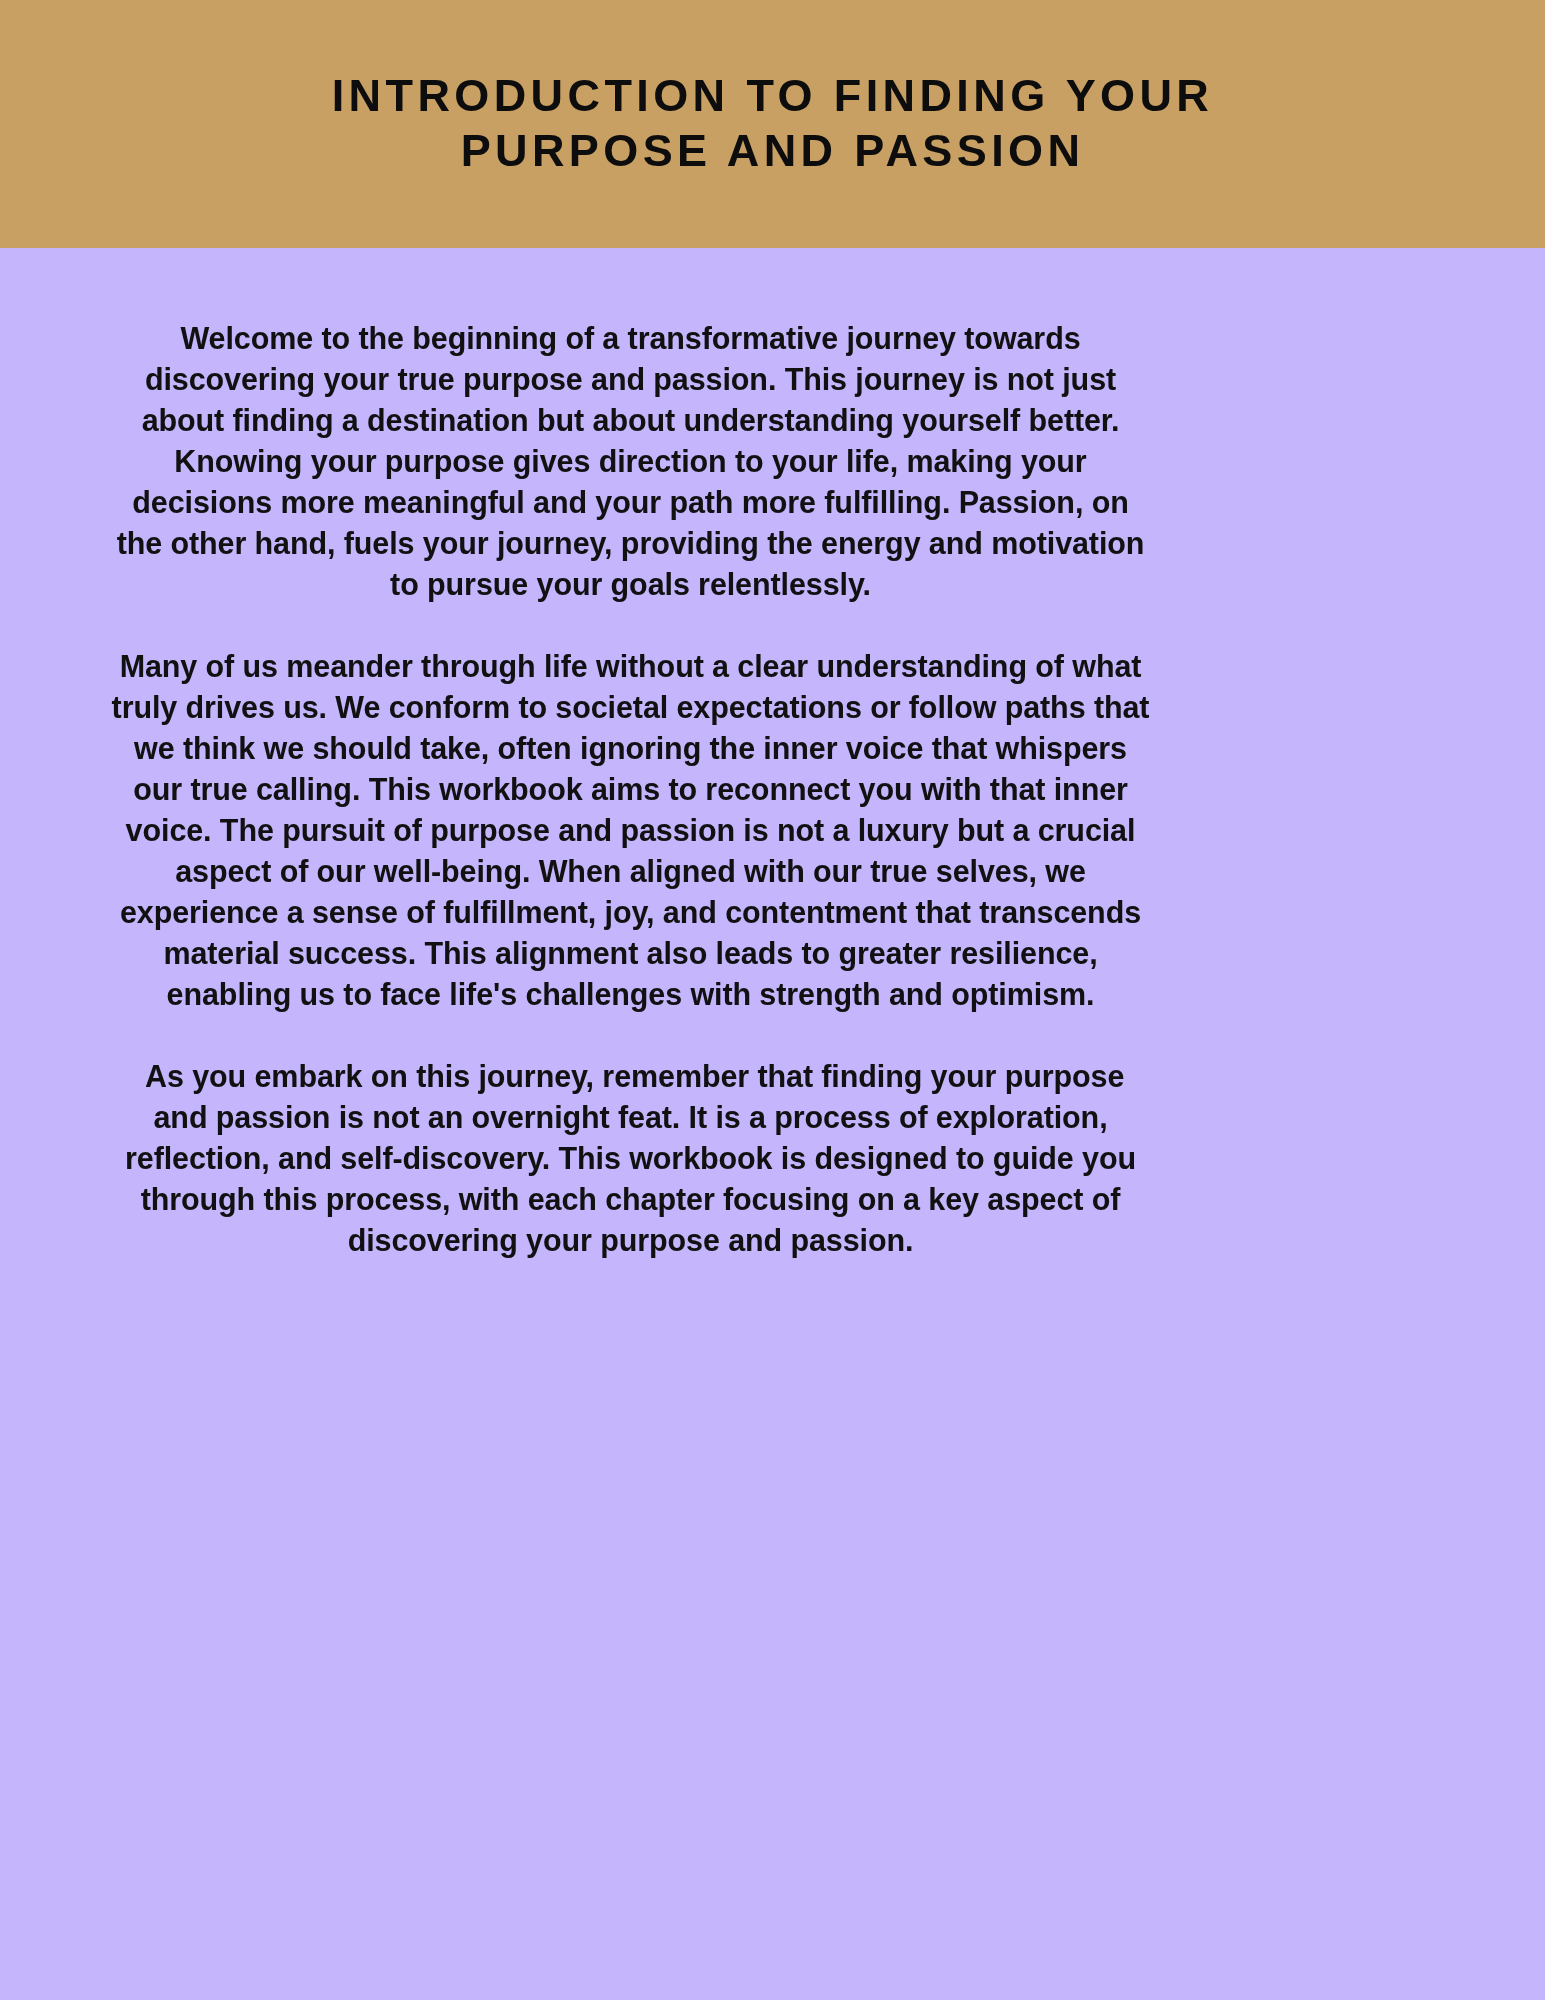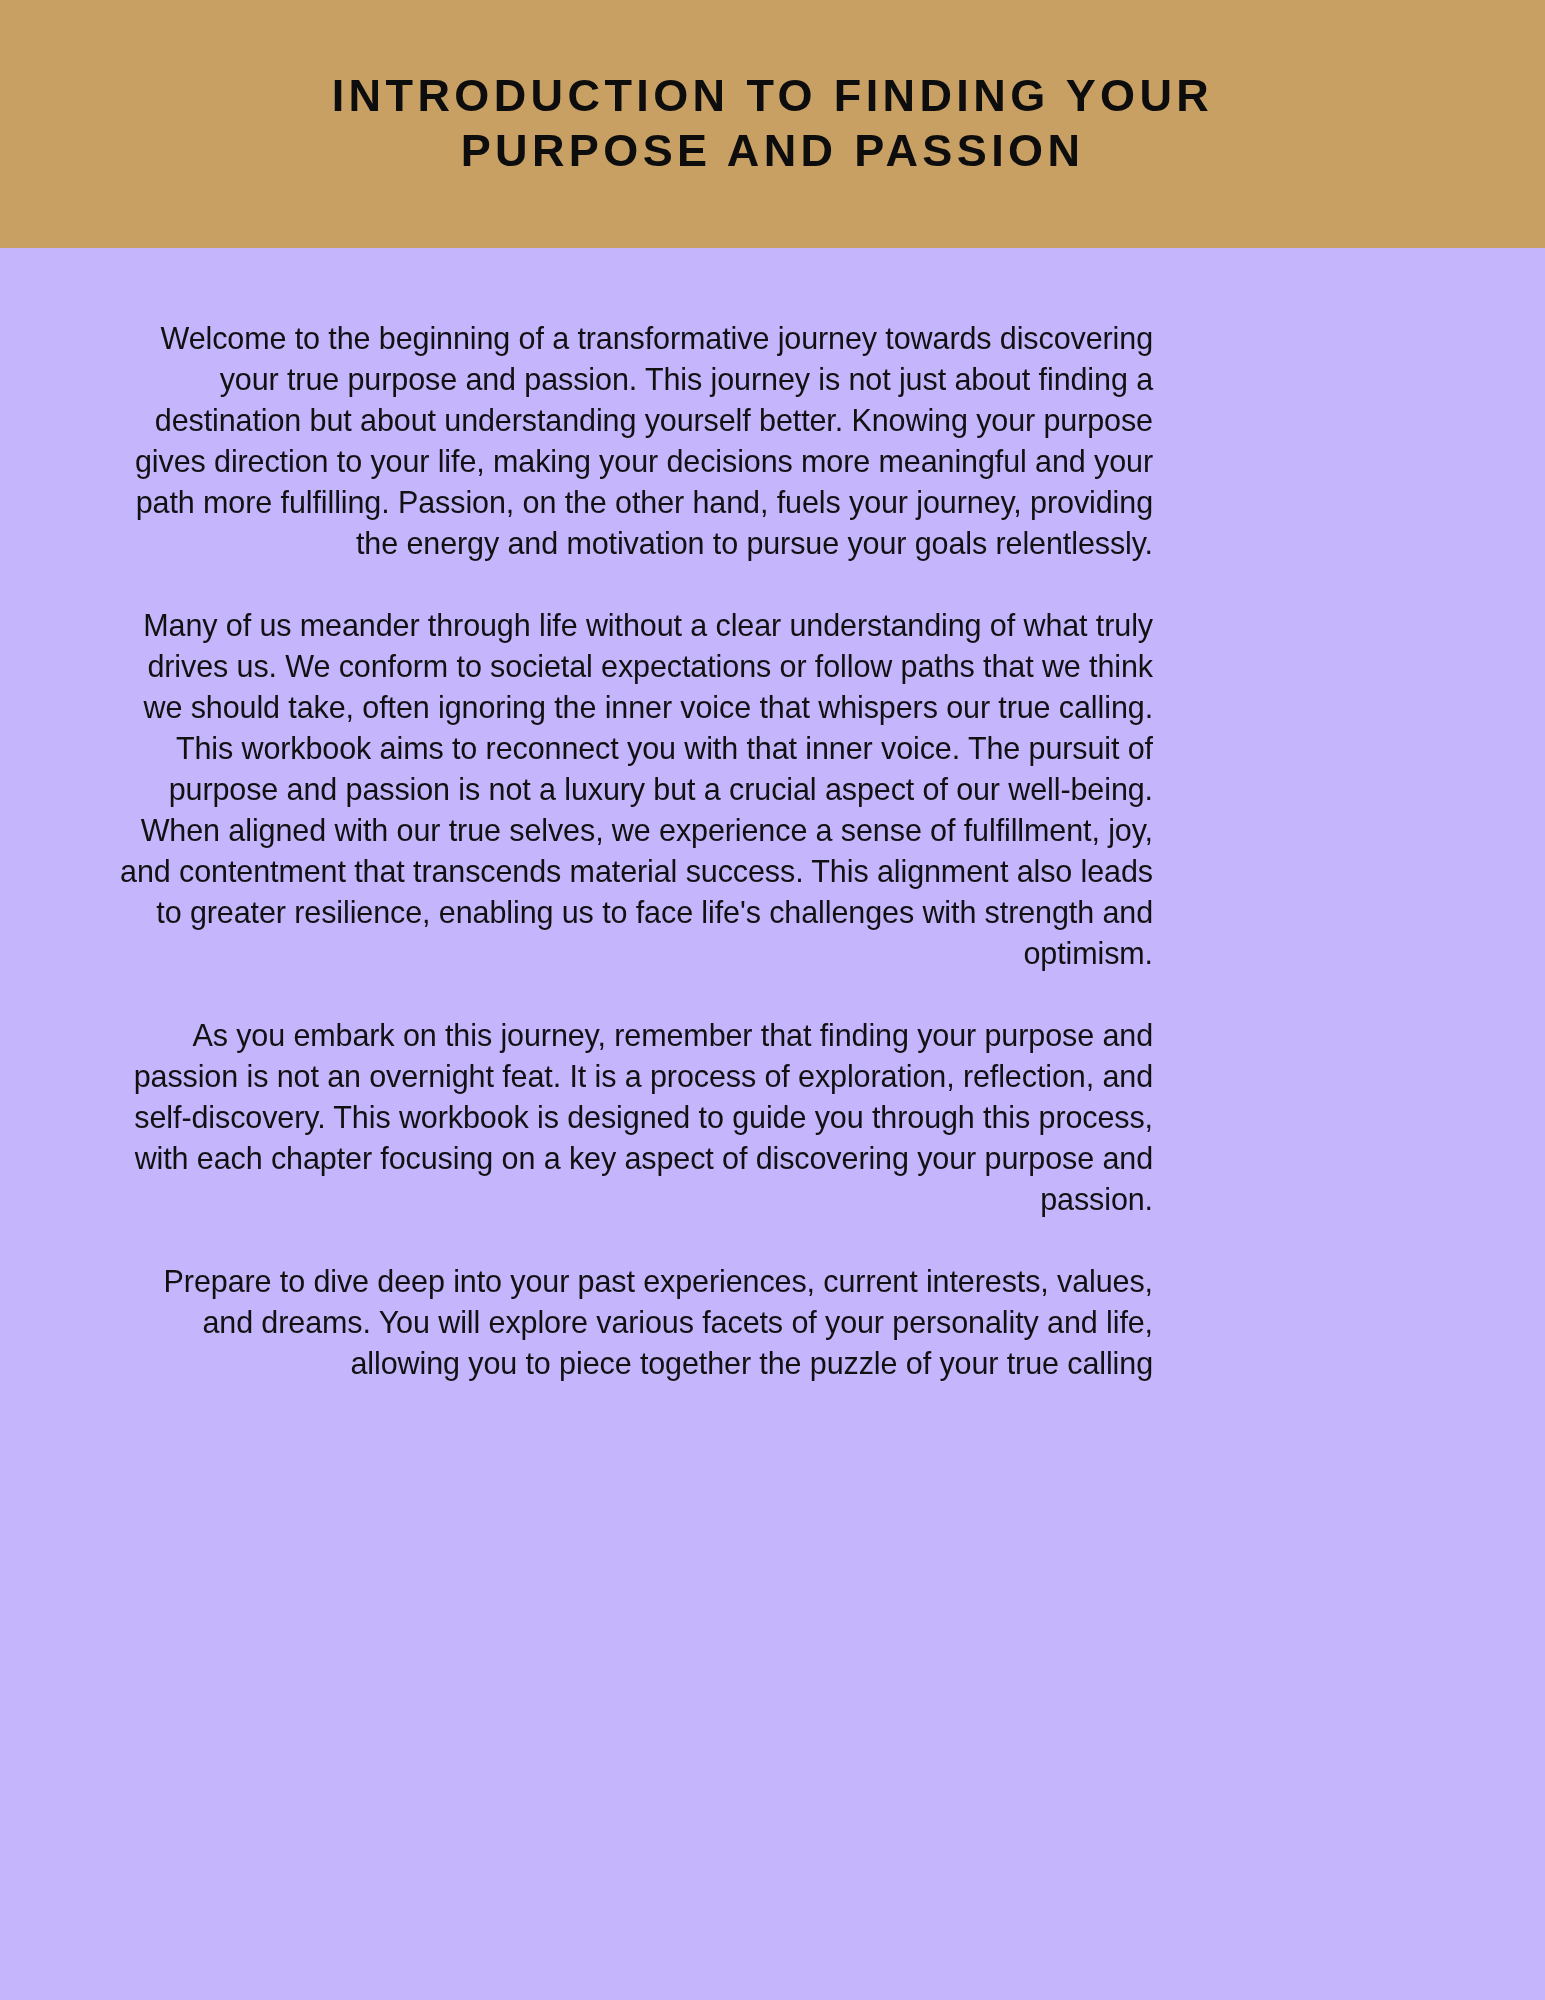--- a/index.html
+++ b/index.html
@@ -55,24 +55,24 @@
 
   .body-inner {
     width: 1045px;
   }
 
   .body-paragraph {
     margin: 0 0 41px 0;
     color: #111111;
     font-family: "Liberation Sans", sans-serif;
     font-size: 30.5px;
-    font-weight: 400;
+    font-weight: 700;
     line-height: 41px;
     letter-spacing: -0.1px;
-    text-align: right;
+    text-align: center;
     white-space: pre-wrap;
     word-wrap: break-word;
   }
 
   .body-paragraph:last-child {
     margin-bottom: 0;
   }
 </style>
 </head>
 <body>
@@ -81,17 +81,16 @@
 
   <header class="header-band">
     <h1 class="doc-title">Introduction to Finding Your Purpose and Passion</h1>
   </header>
 
   <main class="body-content">
     <div class="body-inner">
       <p class="body-paragraph">Welcome to the beginning of a transformative journey towards discovering your true purpose and passion. This journey is not just about finding a destination but about understanding yourself better. Knowing your purpose gives direction to your life, making your decisions more meaningful and your path more fulfilling. Passion, on the other hand, fuels your journey, providing the energy and motivation to pursue your goals relentlessly.</p>
       <p class="body-paragraph">Many of us meander through life without a clear understanding of what truly drives us. We conform to societal expectations or follow paths that we think we should take, often ignoring the inner voice that whispers our true calling. This workbook aims to reconnect you with that inner voice. The pursuit of purpose and passion is not a luxury but a crucial aspect of our well-being. When aligned with our true selves, we experience a sense of fulfillment, joy, and contentment that transcends material success. This alignment also leads to greater resilience, enabling us to face life's challenges with strength and optimism.</p>
       <p class="body-paragraph"> As you embark on this journey, remember that finding your purpose and passion is not an overnight feat. It is a process of exploration, reflection, and self-discovery. This workbook is designed to guide you through this process, with each chapter focusing on a key aspect of discovering your purpose and passion.</p>
-      <p class="body-paragraph">Prepare to dive deep into your past experiences, current interests, values, and dreams. You will explore various facets of your personality and life, allowing you to piece together the puzzle of your true calling</p>
     </div>
   </main>
 
 </div>
 
 </body></html>

